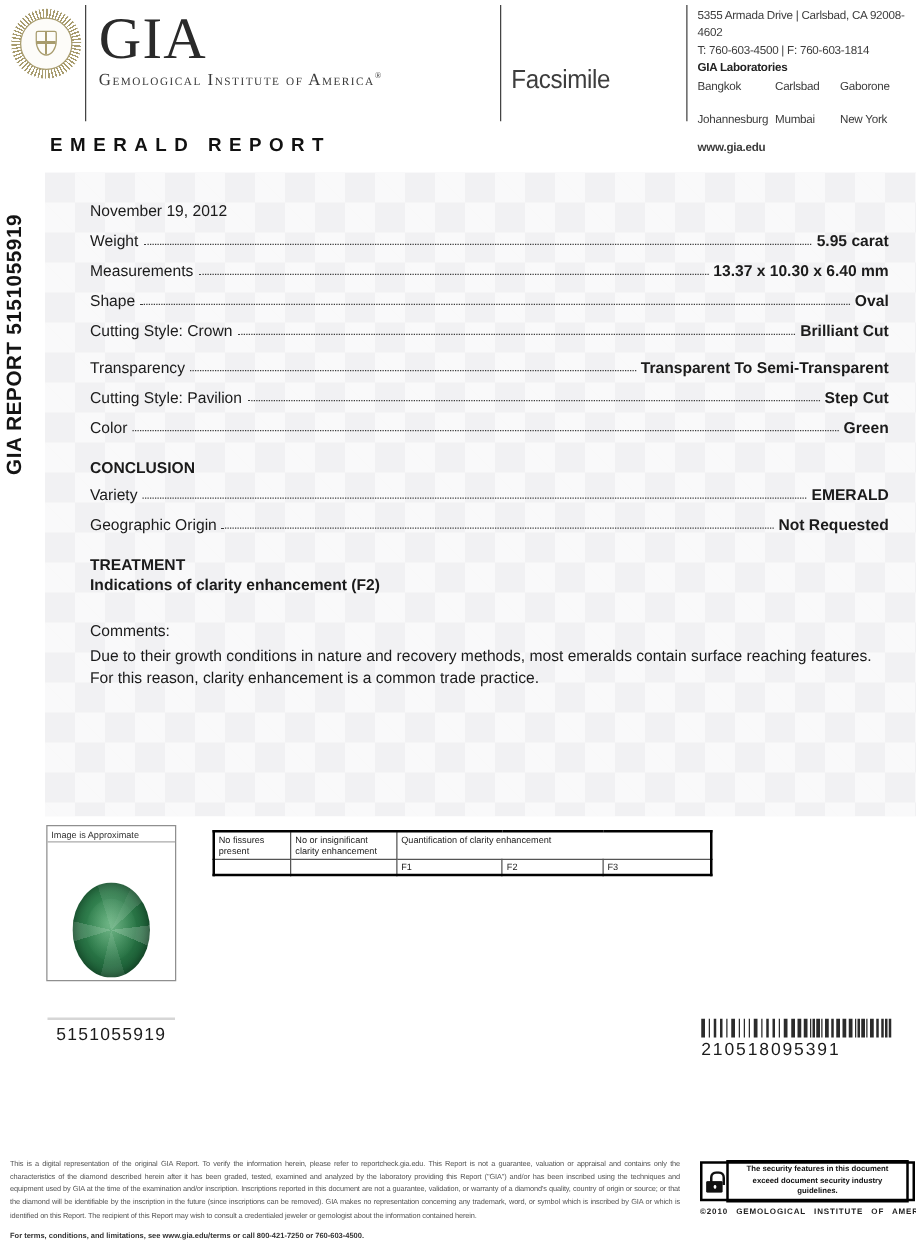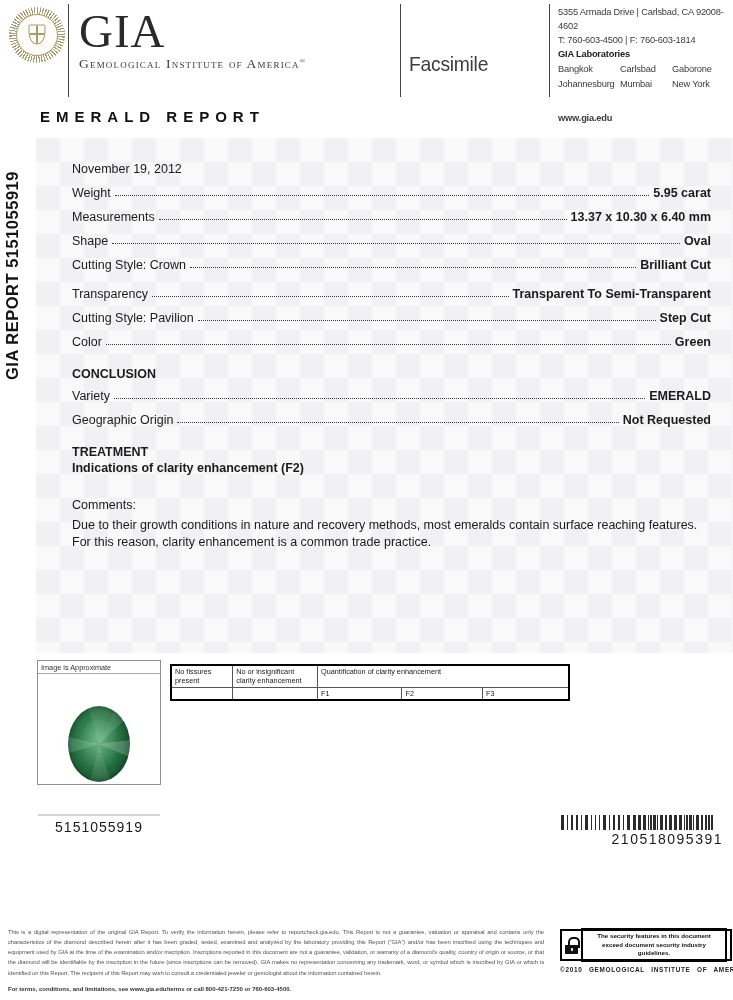--- a/index.html
+++ b/index.html
@@ -33,21 +33,21 @@
   .brand-sub { font-family:"Liberation Serif", serif; font-variant:small-caps;
     font-size:13.5px; color:#3a3a3a; letter-spacing:1.2px; margin-top:1px; }
   .brand-sub sup { font-size:7px; }
 
   .facsimile { position:absolute; left:409px; top:52px; font-size:21px; color:#3d3d3d;
     letter-spacing:-0.3px; transform:scaleX(.92); transform-origin:left; }
 
   .contact { position:absolute; left:558px; top:6px; width:175px; font-size:9.3px;
     color:#3c3c3c; letter-spacing:-0.2px; line-height:1.5; }
   .contact .b { font-weight:bold; color:#222; }
-  .labs-grid { display:grid; grid-template-columns:62px 52px 55px; row-gap:1px; margin:1px 0 20px; }
+  .labs-grid { display:grid; grid-template-columns:62px 52px 55px; row-gap:12px; margin:1px 0 9px; }
   .contact .website { font-weight:bold; }
 
   
   .rpt-title { position:absolute; left:40px; top:108px; font-size:15px; font-weight:bold;
     letter-spacing:6px; color:#111; }
 
   
   .panel { position:absolute; left:36px; top:138px; width:697px; height:515px;
     background-color:#f1f1f3;
     background-image:
@@ -66,21 +66,21 @@
   .frow .dots { flex:1; align-self:flex-end; margin:0 4px 4px; border-bottom:1.6px dotted #3c3c3c; }
   .frow .val { white-space:nowrap; font-weight:bold; }
   .gap-sm { margin-top:15px; }
 
   .sec-head { font-size:12.5px; font-weight:bold; margin:18px 0 8px; }
   .treat-line { font-size:12.5px; font-weight:bold; margin-bottom:2px; }
   .comments { margin-top:22px; font-size:12.5px; line-height:1.4; }
   .comments .c-head { margin-bottom:2px; }
 
   
-  .photo-box { position:absolute; left:37px; top:660px; width:124px; height:125px;
+  .photo-box { position:absolute; left:37px; top:660px; width:104px; height:125px;
     border:1px solid #8f8f8f; background:#fff; display:flex; flex-direction:column;gap:32px; }
   .photo-cap { font-size:7.3px; color:#333; padding:2px 3px 1px; border-bottom:1px solid #aaa; }
   .photo-area { flex:1; display:flex; align-items:center; justify-content:center; }
   .gem { width:62px; height:76px; border-radius:50%;
     background:
       conic-gradient(from 25deg, rgba(255,255,255,.14) 0 22deg, transparent 22deg 58deg,
         rgba(255,255,255,.2) 58deg 88deg, transparent 88deg 138deg,
         rgba(255,255,255,.1) 138deg 168deg, transparent 168deg 228deg,
         rgba(255,255,255,.16) 228deg 258deg, transparent 258deg 318deg,
         rgba(255,255,255,.09) 318deg 360deg),
@@ -97,21 +97,21 @@
   .ctable td { border:1px solid #555; vertical-align:top; font-size:7.3px;
     line-height:1.3; padding:1px 3px; color:#222; }
   .ctable .fcell { font-weight:normal; }
   .c1 { width:62px; } .c2 { width:85px; } .c3 { width:85px; } .c4 { width:81px; } .c5 { width:87px; }
   .r2 td { height:11px; }
 
   
   .barcode-wrap { position:absolute; left:561px; top:815px; width:162px; }
   .barcode { display:flex; align-items:stretch; height:15px; }
   .barcode .bar { background:#2b2b2b; }
-  .barcode-num { font-size:14px; letter-spacing:1.5px; text-align:right; margin-top:1px; }
+  .barcode-num { font-size:14px; letter-spacing:1.5px; text-align:left; margin-top:1px; }
 
   
   .disclaimer { position:absolute; left:8px; top:927px; width:536px; font-size:5.9px;
     line-height:1.72; color:#555; text-align:justify; letter-spacing:-0.1px; }
   .terms { position:absolute; left:8px; top:986px; font-size:6px; font-weight:bold; color:#333; }
 
   .sec-box { position:absolute; left:560px; top:929px; width:172px; height:32px;
     border:2px solid #000; background:#fff; display:flex; align-items:center;
     padding:2px 3px; gap:3px; }
   .lock { width:13px; height:17px; position:relative; flex:0 0 auto; }

